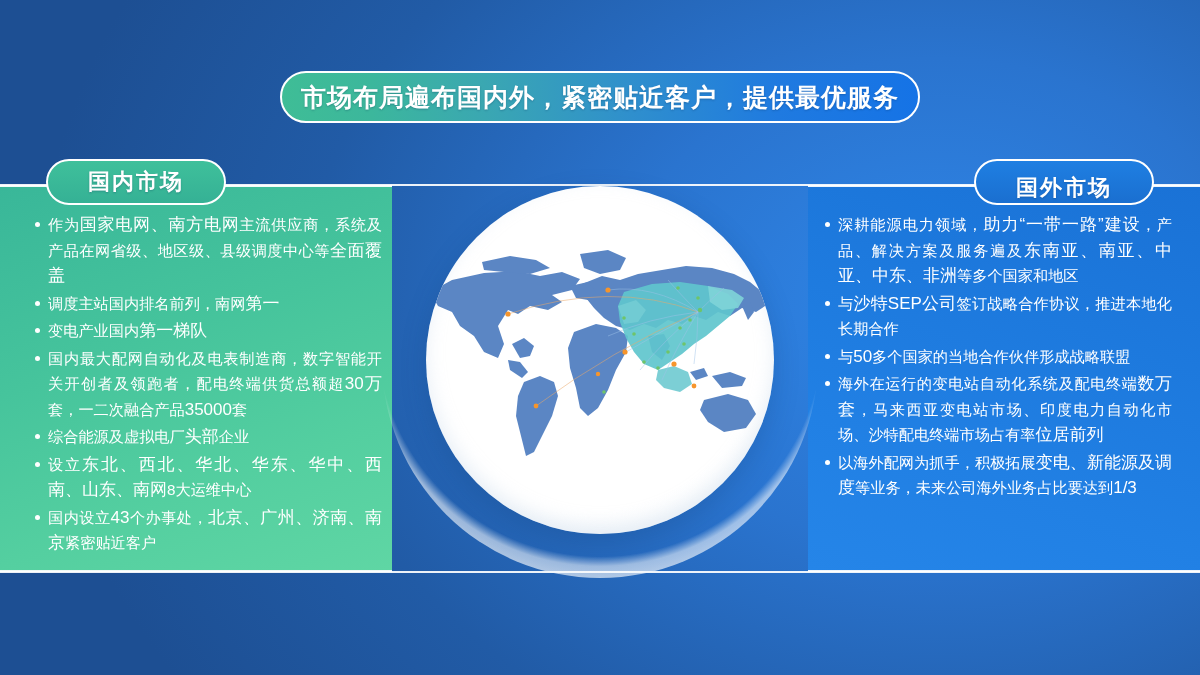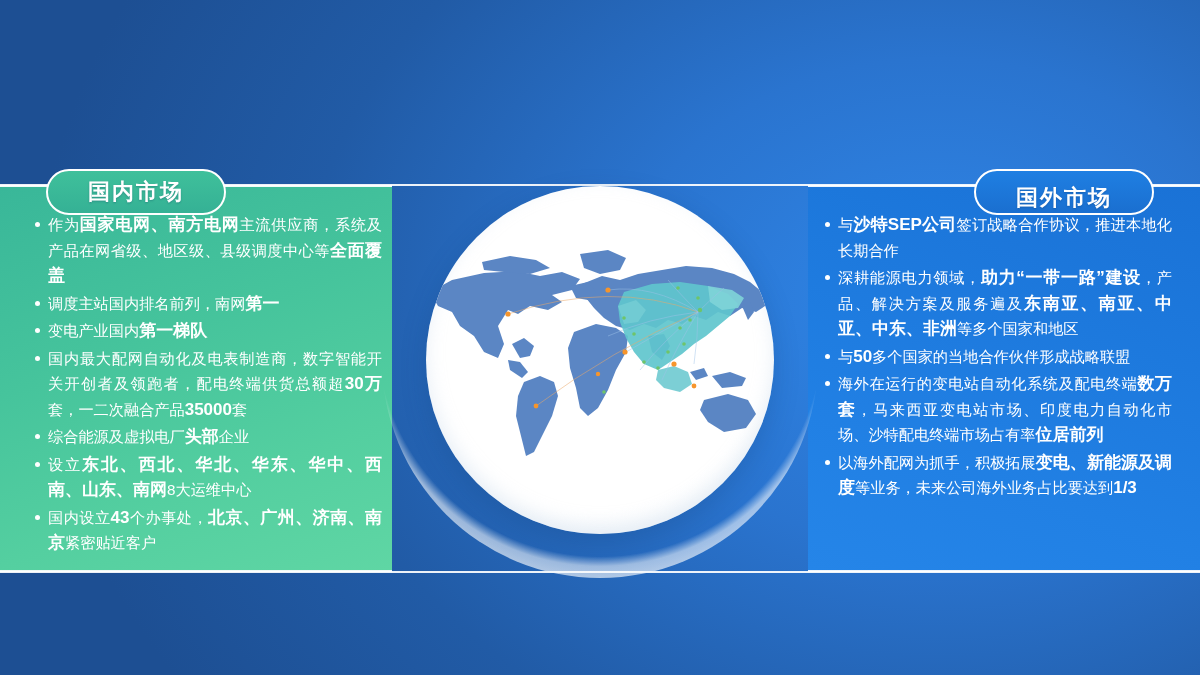--- a/index.html
+++ b/index.html
@@ -49,42 +49,42 @@
   .rule{
     position:absolute;left:0;width:1200px;height:2px;
     background:rgba(255,255,255,.92);z-index:6;
   }
   #rule-top{top:184px;}
   #rule-bottom{top:571px;}
   
   .hdr-pill{
     position:absolute;top:159px;height:46px;width:180px;
     border-radius:23px;border:2.5px solid #ffffff;box-sizing:border-box;
-    display:flex;align-items:center;justify-content:center;z-index:8;margin-top:10px;
+    display:flex;align-items:center;justify-content:center;z-index:8;
   }
   #hdr-left{left:46px;background:linear-gradient(180deg,#3fc09b 0%,#35b195 100%);}
   #hdr-right{right:46px;background:linear-gradient(180deg,#1f7fe2 0%,#1a6fd0 100%);align-items:flex-end;}
   .hdr-pill .t{
     color:#ffffff;font-size:22px;font-weight:bold;letter-spacing:2px;white-space:nowrap;
     text-shadow:0 1px 2px rgba(0,40,80,.25);
   }
   
   .list{position:absolute;top:212px;width:348px;z-index:7;}
   #list-left{left:34px;}
   #list-right{right:28px;}
   .li{
     position:relative;padding-left:14px;margin-bottom:2px;
     color:#ffffff;font-size:15.2px;line-height:25.5px;
     text-align:justify;text-justify:inter-character;
   }
   .li::before{
     content:"";position:absolute;left:1px;top:10px;
     width:5px;height:5px;border-radius:50%;background:#ffffff;
   }
-  .li b{font-weight:bold;font-size:17px;}
+  .li b{font-weight:normal;font-size:17px;}
   
   #globe-wrap{
     position:absolute;left:382px;top:142px;width:436px;height:436px;z-index:9;
     pointer-events:none;
   }
   #globe-ring{
     position:absolute;inset:0;border-radius:50%;
     background:radial-gradient(circle at 50% 44%,
        rgba(255,255,255,.00) 0%,
        rgba(255,255,255,.00) 68%,
@@ -105,20 +105,23 @@
   .dot-o{fill:#f6952c;}
   .dot-g{fill:#6ec46a;}
   .arc{stroke:#e9a96a;stroke-width:.7;fill:none;opacity:.75;}
   .arc2{stroke:#9fc2e8;stroke-width:.6;fill:none;opacity:.8;}
 </style>
 </head>
 <body>
 
 <div id="slide">
 
+  <div id="title-pill">
+    <span class="t">市场布局遍布国内外，紧密贴近客户，提供最优服务</span>
+  </div>
 
   <div class="rule" id="rule-top"></div>
   <div class="rule" id="rule-bottom"></div>
 
   <div class="panel" id="panel-left"></div>
   <div class="panel" id="panel-right"></div>
 
   <div id="globe-wrap">
     <div id="globe-ring"></div>
     <div id="globe-core">
@@ -207,20 +210,20 @@
   <div class="list" id="list-left">
       <div class="li"><span>作为</span><b>国家电网、南方电网</b><span>主流供应商，系统及产品在网省级、地区级、县级调度中心等</span><b>全面覆盖</b></div>
       <div class="li"><span>调度主站国内排名前列，南网</span><b>第一</b></div>
       <div class="li"><span>变电产业国内</span><b>第一梯队</b></div>
       <div class="li"><span>国内最大配网自动化及电表制造商，数字智能开关开创者及领跑者，配电终端供货总额超</span><b>30万</b><span>套，一二次融合产品</span><b>35000</b><span>套</span></div>
       <div class="li"><span>综合能源及虚拟电厂</span><b>头部</b><span>企业</span></div>
       <div class="li"><span>设立</span><b>东北、西北、华北、华东、华中、西南、山东、南网</b><span>8大运维中心</span></div>
       <div class="li"><span>国内设立</span><b>43</b><span>个办事处，</span><b>北京、广州、济南、南京</b><span>紧密贴近客户</span></div>
     </div>
   <div class="list" id="list-right">
+      <div class="li"><span>深耕能源电力领域，</span><b>助力“一带一路”建设</b><span>，产品、解决方案及服务遍及</span><b>东南亚、南亚、中亚、中东、非洲</b><span>等多个国家和地区</span></div>
       <div class="li"><span>与</span><b>沙特SEP公司</b><span>签订战略合作协议，推进本地化长期合作</span></div>
-      <div class="li"><span>深耕能源电力领域，</span><b>助力“一带一路”建设</b><span>，产品、解决方案及服务遍及</span><b>东南亚、南亚、中亚、中东、非洲</b><span>等多个国家和地区</span></div>
       <div class="li"><span>与</span><b>50</b><span>多个国家的当地合作伙伴形成战略联盟</span></div>
       <div class="li"><span>海外在运行的变电站自动化系统及配电终端</span><b>数万套</b><span>，马来西亚变电站市场、印度电力自动化市场、沙特配电终端市场占有率</span><b>位居前列</b></div>
       <div class="li"><span>以海外配网为抓手，积极拓展</span><b>变电、新能源及调度</b><span>等业务，未来公司海外业务占比要达到</span><b>1/3</b></div>
     </div>
 
 </div>
 
 </body></html>

